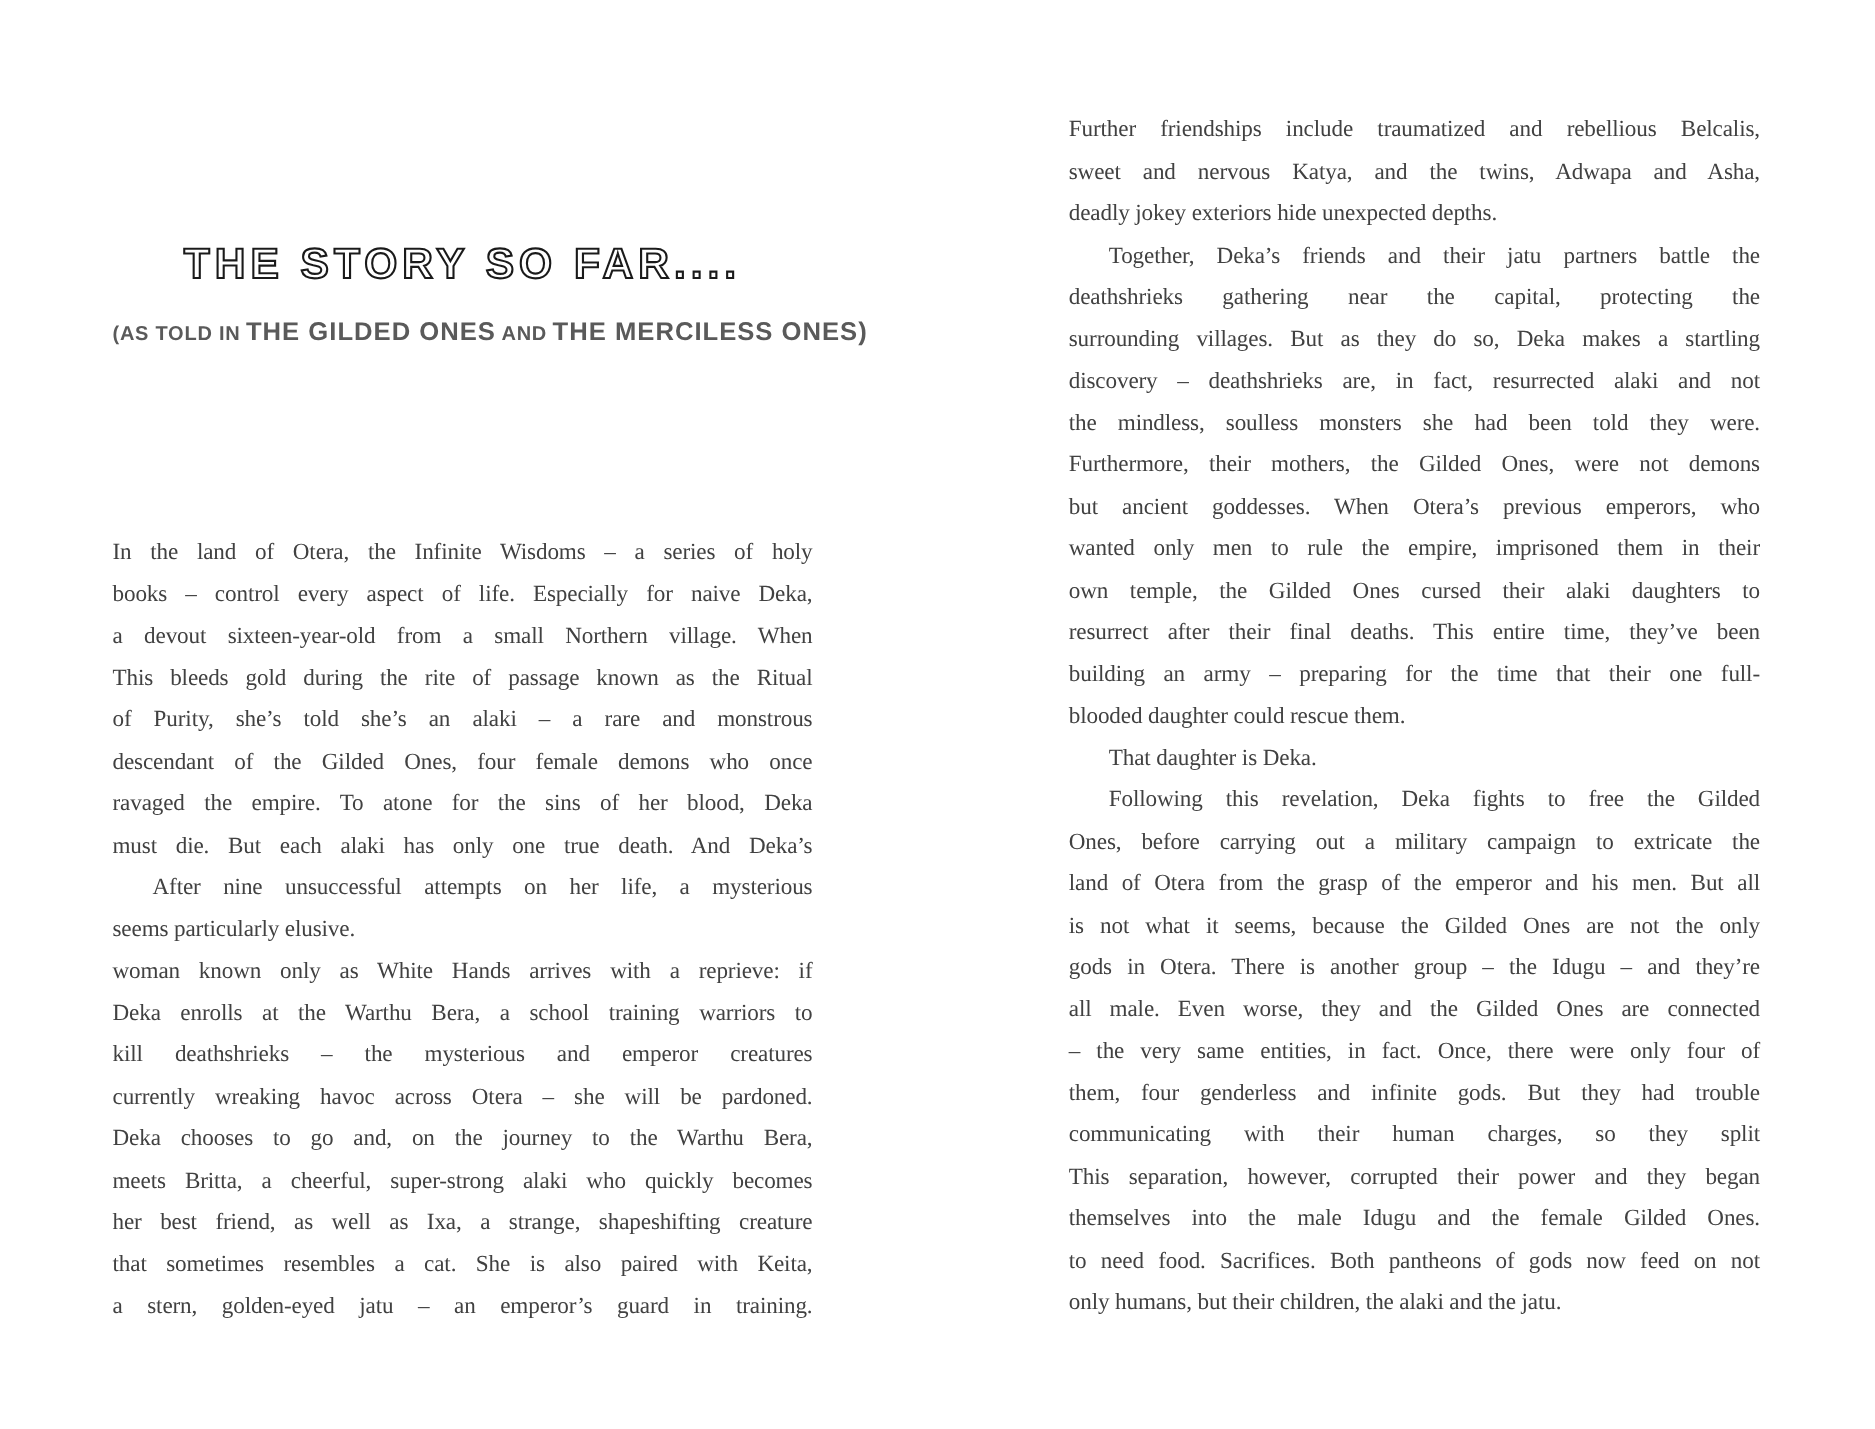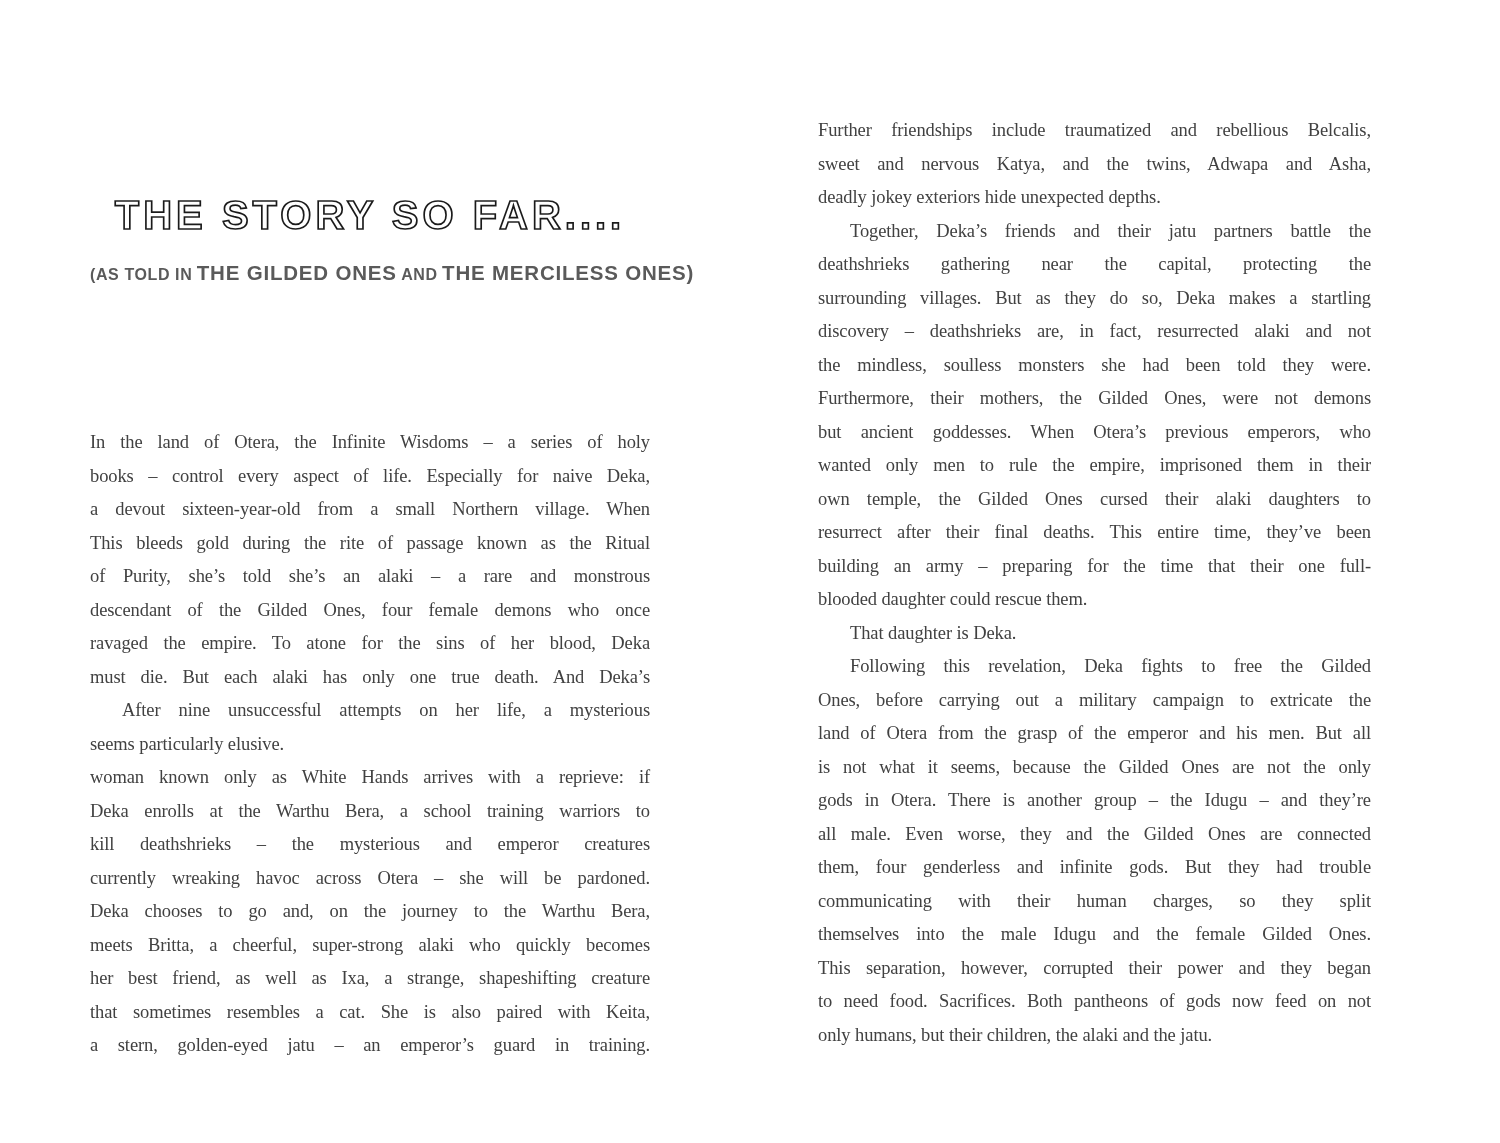--- a/index.html
+++ b/index.html
@@ -20,21 +20,21 @@
     background: var(--background);
   }
   .chapter-head {
     position: absolute;
     left: 90px; top: 193px; width: 560px;
     text-align: center;
   }
   .title {
     font-family: "Liberation Sans", "DejaVu Sans", sans-serif;
     font-weight: 700;
-    font-size: 40px;
+    font-size: 34px;
     line-height: 1.1;
     letter-spacing: 4px;
     color: var(--title);
     white-space: nowrap;
   }
   @supports (-webkit-text-stroke: 1px black) {
     .title {
       color: #ffffff;
       -webkit-text-stroke: 1.7px var(--title);
       text-shadow: 0 0 0.5px var(--title);
@@ -57,21 +57,21 @@
   }
   .body-text {
     position: absolute;
     font-family: "Liberation Serif", "DejaVu Serif", serif;
     font-size: 18.5px;
     line-height: 33.5px;
     letter-spacing: -0.1px;
     color: var(--body-text);
   }
   .body-text.left-col  { left: 90px;  top: 426px; width: 560px; }
-  .body-text.right-col { left: 818px; top: 88px;  width: 553px; margin-top: 26px; }
+  .body-text.right-col { left: 855px; top: 88px;  width: 553px; }
   .line {
     text-align: justify;
     text-align-last: justify;
   }
   .line.end { text-align-last: left; }
   .line.indent { text-indent: 32px; }
 </style>
 </head>
 <body>
 
@@ -127,22 +127,23 @@
         <div class="line">resurrect after their final deaths. This entire time, they’ve been</div>
         <div class="line">building an army – preparing for the time that their one full-</div>
         <div class="line end">blooded daughter could rescue them.</div>
         <div class="line indent end">That daughter is Deka.</div>
         <div class="line indent">Following this revelation, Deka fights to free the Gilded</div>
         <div class="line">Ones, before carrying out a military campaign to extricate the</div>
         <div class="line">land of Otera from the grasp of the emperor and his men. But all</div>
         <div class="line">is not what it seems, because the Gilded Ones are not the only</div>
         <div class="line">gods in Otera. There is another group – the Idugu – and they’re</div>
         <div class="line">all male. Even worse, they and the Gilded Ones are connected</div>
+        <div class="line">– the very same entities, in fact. Once, there were only four of</div>
         <div class="line">them, four genderless and infinite gods. But they had trouble</div>
         <div class="line">communicating with their human charges, so they split</div>
+        <div class="line">This separation, however, corrupted their power and they began</div>
         <div class="line">themselves into the male Idugu and the female Gilded Ones.</div>
-        <div class="line">This separation, however, corrupted their power and they began</div>
         <div class="line">to need food. Sacrifices. Both pantheons of gods now feed on not</div>
         <div class="line end">only humans, but their children, the alaki and the jatu.</div>
       </div>
   </section>
 
 </div>
 
 </body></html>

